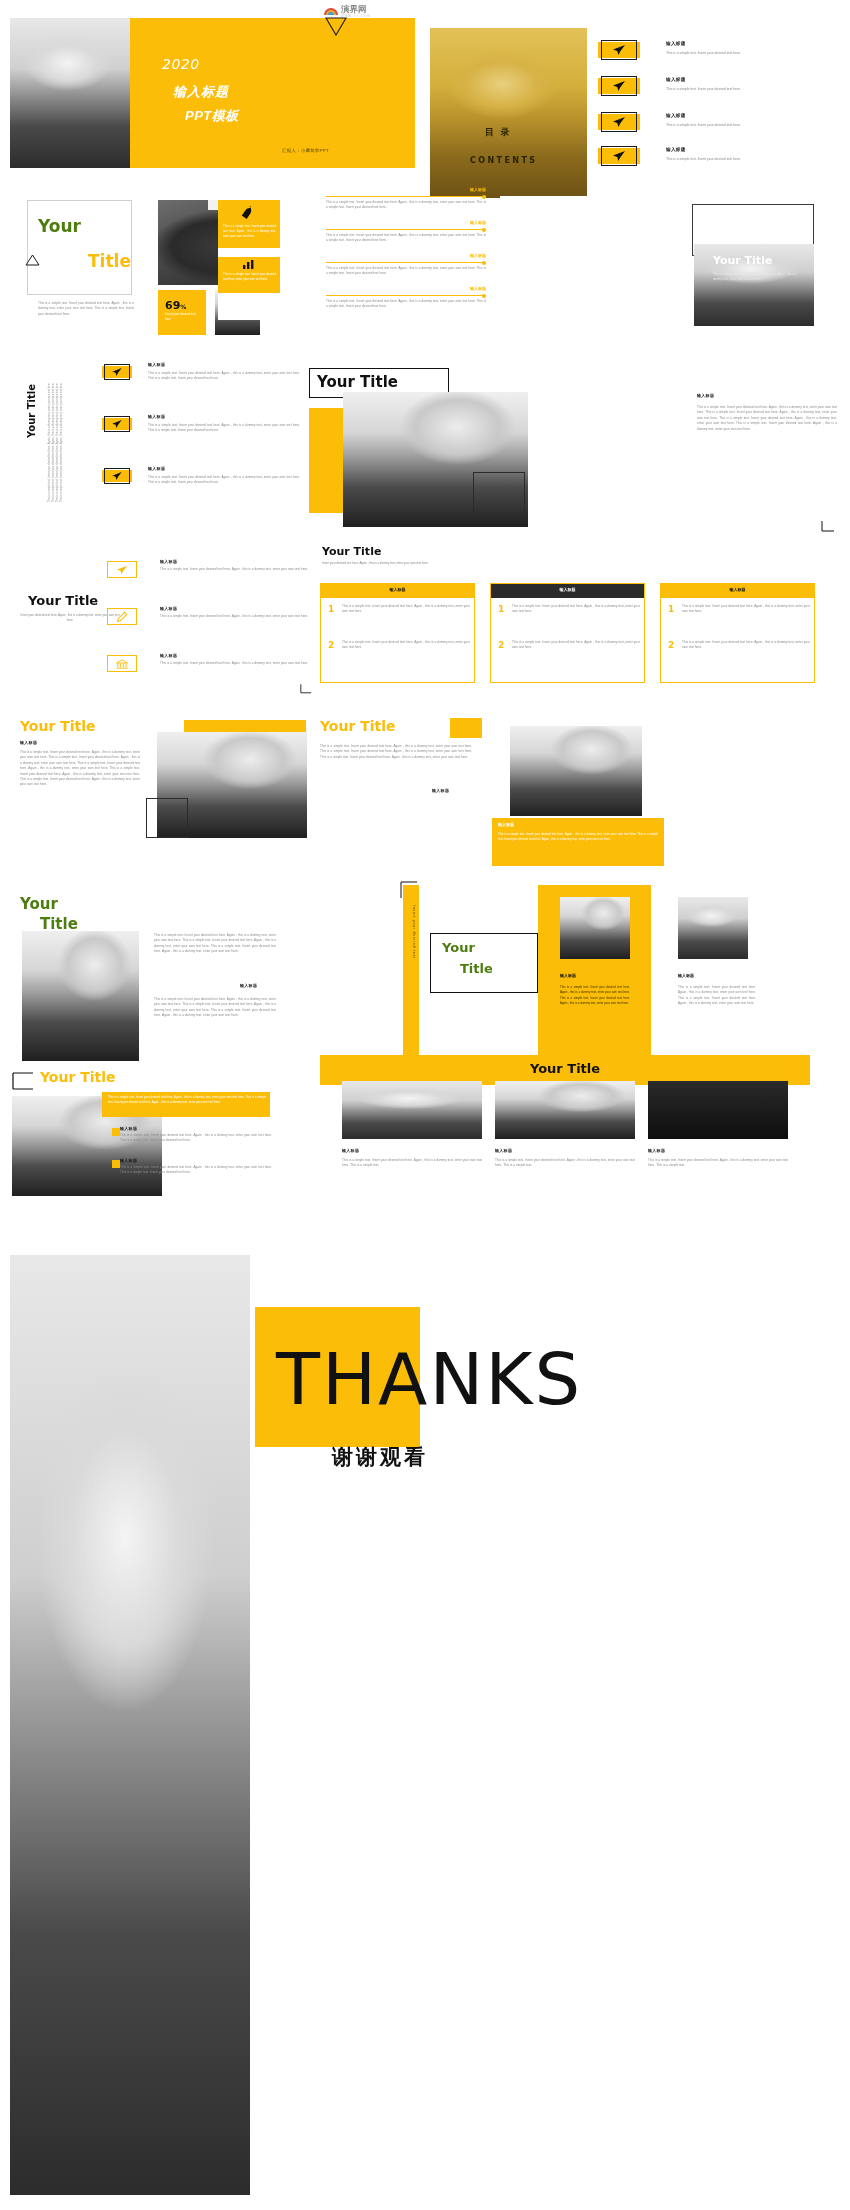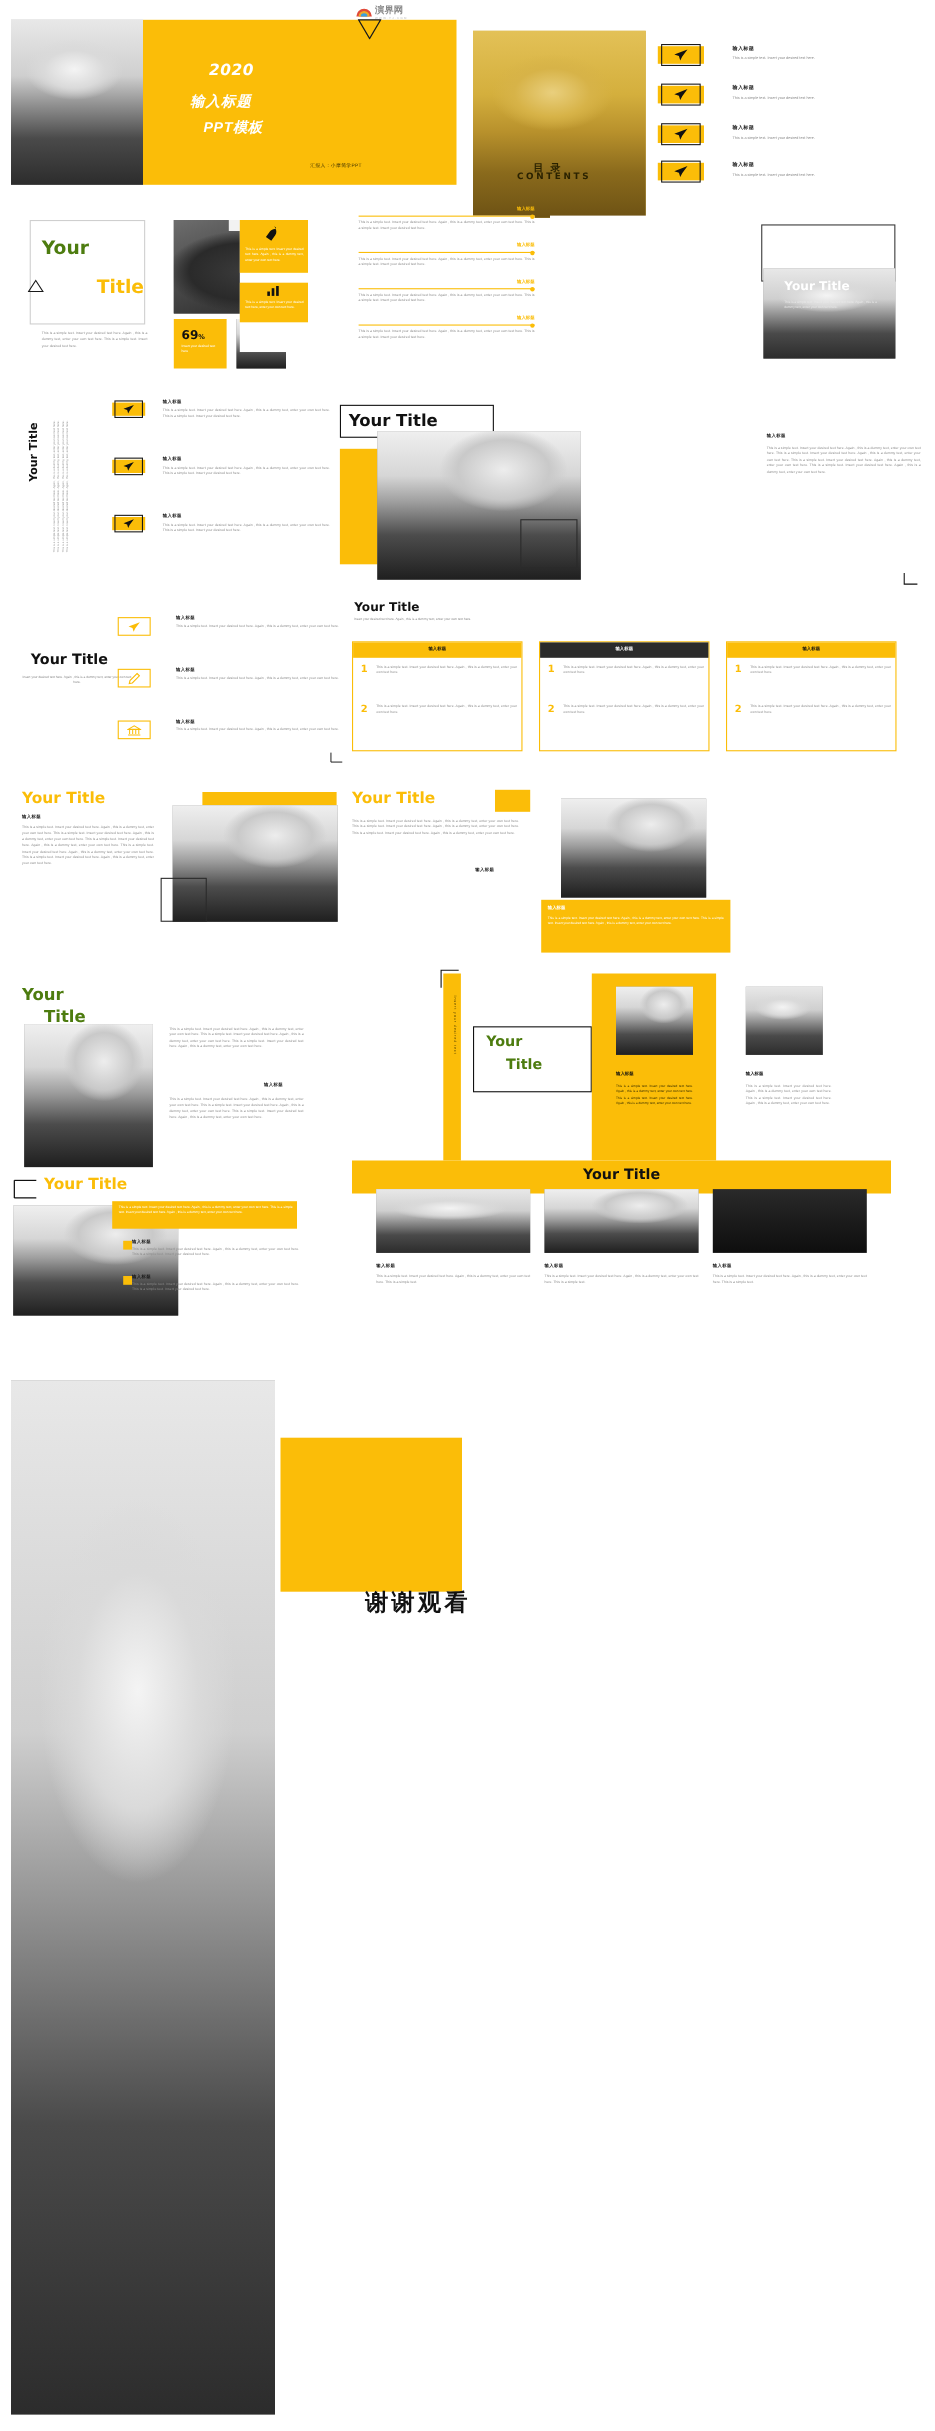--- a/index.html
+++ b/index.html
@@ -61,21 +61,21 @@
 </style>
 </head>
 <body>
 
 <div class="sheet">
 
 <div class="slide" style="left:10px;top:18px;width:405px;height:150px;">
   <div class="photo" style="position:absolute;left:0;top:0;width:120px;height:150px;"></div>
   <div class="yellow" style="position:absolute;left:120px;top:0;width:285px;height:150px;"></div>
 
-  <div style="position:absolute;left:152px;top:38px;font-family:'DejaVu Sans',sans-serif;font-style:italic;font-weight:bold;font-size:14px;color:#fff;letter-spacing:.5px;margin-left:28px;">2020</div>
+  <div style="position:absolute;left:152px;top:38px;font-family:'DejaVu Sans',sans-serif;font-style:italic;font-weight:normal;font-size:14px;color:#fff;letter-spacing:.5px;">2020</div>
   <div style="position:absolute;left:163px;top:65px;font-weight:bold;font-style:italic;font-size:13px;color:#fff;letter-spacing:1px;">输入标题</div>
   <div style="position:absolute;left:175px;top:89px;font-weight:bold;font-style:italic;font-size:13px;color:#fff;letter-spacing:.5px;">PPT模板</div>
   <div style="position:absolute;left:272px;top:130px;font-size:4.4px;color:#4a3a00;letter-spacing:.3px;">汇报人：小摩简学PPT</div>
 
   <svg style="position:absolute;left:150px;top:185px;" width="18" height="16" viewBox="0 0 18 16">
     <polygon points="9,2 17,14 1,14" fill="none" stroke="#1a1a1a" stroke-width="1"></polygon>
   </svg>
 
   <div style="position:absolute;left:313px;top:-14px;width:92px;height:26px;">
     <svg width="16" height="12" viewBox="0 0 16 12" style="position:absolute;left:0;top:1px;">
@@ -86,21 +86,21 @@
     <div style="position:absolute;left:18px;top:0px;font-size:8.5px;color:#888;font-weight:bold;">演界网</div>
     <div style="position:absolute;left:18px;top:11px;font-size:2.6px;color:#bbb;letter-spacing:1.2px;">WWW.YJ.COM</div>
     <svg width="22" height="20" viewBox="0 0 22 20" style="position:absolute;left:2px;top:12px;">
       <polygon points="1,2 21,2 11,19" fill="none" stroke="#1a1a1a" stroke-width="1.1"></polygon>
     </svg>
   </div>
 </div>
 
 <div class="slide" style="left:430px;top:18px;width:410px;height:150px;">
   <div class="photo-tint" style="position:absolute;left:0;top:10px;width:157px;height:170px;"></div>
-  <div style="position:absolute;left:55px;top:108px;font-size:9px;font-weight:bold;color:#2a2200;letter-spacing:2px;margin-top:20px;">目  录</div>
+  <div style="position:absolute;left:55px;top:108px;font-size:9px;font-weight:bold;color:#2a2200;letter-spacing:2px;">目  录</div>
   <div style="position:absolute;left:40px;top:138px;font-family:'DejaVu Sans',sans-serif;font-size:8px;font-weight:bold;color:#2a2200;letter-spacing:2.4px;">CONTENTS</div>
 
   <div style="position:absolute;left:168px;top:22px;width:242px;height:26px;">
     <div class="icon-frame" style="position:absolute;left:0;top:0;width:42px;height:20px;">
       <div class="ybg"></div>
           <div class="brd"></div>
       <svg width="14" height="12" viewBox="0 0 14 12">
             <polygon points="13,1 1,5.6 5.2,7 6.4,11 8.2,7.4" fill="#111"></polygon>
           </svg>
     </div>
@@ -447,16 +447,17 @@
   <div style="position:absolute;left:328px;top:26px;width:140px;">
     <div class="photo-dark" style="width:140px;height:58px;"></div>
     <div class="hd-cn sm" style="margin-top:9px;">输入标题</div>
     <div class="body-txt" style="margin-top:5px;">This is a simple text. Insert your desired text here. Again , this is a dummy text, enter your own text here. This is a simple text.</div>
   </div>
 </div>
 
 <div class="slide" style="left:10px;top:1255px;width:830px;height:940px;">
   <div class="photo" style="position:absolute;left:0;top:0;width:240px;height:940px;"></div>
   <div class="yellow" style="position:absolute;left:245px;top:52px;width:165px;height:140px;"></div>
+  <div style="position:absolute;left:266px;top:82px;font-family:'DejaVu Sans',sans-serif;font-size:72px;color:#111;letter-spacing:2px;">THANKS</div>
   <div style="position:absolute;left:322px;top:188px;font-size:21px;font-weight:bold;color:#111;letter-spacing:3px;">谢谢观看</div>
 </div>
 
 </div>
 
 </body></html>

